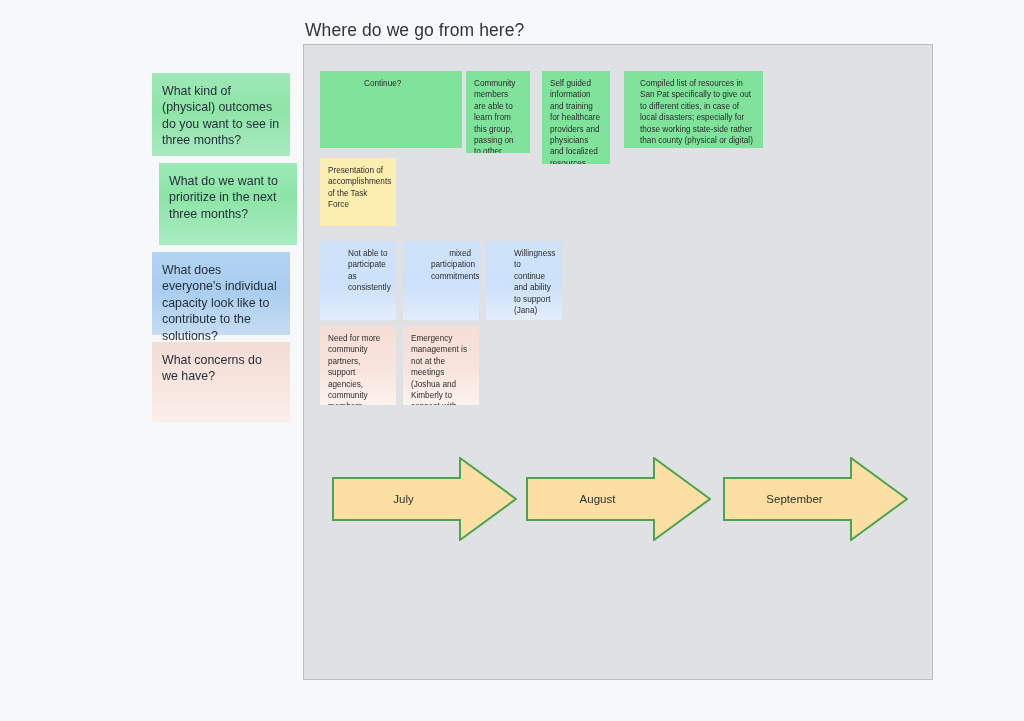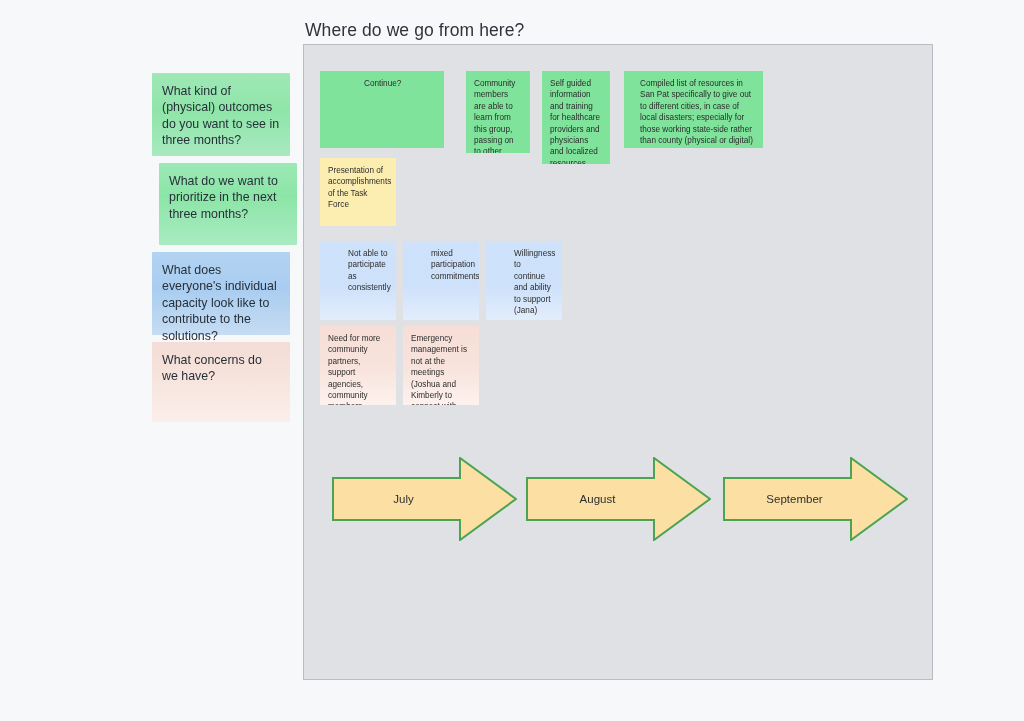--- a/index.html
+++ b/index.html
@@ -96,31 +96,31 @@
   }
   .note ul {
     margin: 7px 0 0 0;
     padding-left: 11px;
   }
   .note li {
     margin-bottom: 1px;
   }
 
   
-  #note-continue   { left: 16px;  top: 26px;  width: 124px; height: 77px; padding-left: 44px; }
+  #note-continue   { left: 16px;  top: 26px;  width: 142px; height: 77px; padding-left: 44px; }
   #note-community  { left: 162px; top: 26px;  width: 64px;  height: 82px; }
   #note-selfguided { left: 238px; top: 26px;  width: 68px;  height: 93px; padding-left: 8px; }
   #note-compiled   { left: 320px; top: 26px;  width: 139px; height: 77px; padding-left: 16px; }
 
   
   #note-presentation { left: 16px; top: 113px; width: 76px; height: 68px; }
 
   
   #note-notable      { left: 16px;  top: 196px; width: 76px; height: 79px; }
-  #note-mixed        { left: 99px;  top: 196px; width: 76px; height: 79px; }
+  #note-mixed        { left: 99px;  top: 196px; width: 76px; height: 79px; text-align: right; }
   #note-willingness  { left: 182px; top: 196px; width: 76px; height: 79px; }
 
   
   #note-needmore   { left: 16px; top: 281px; width: 76px; height: 79px; }
   #note-emergency  { left: 99px; top: 281px; width: 76px; height: 79px; }
 
   
   .arrow {
     position: absolute;
     top: 412px;

